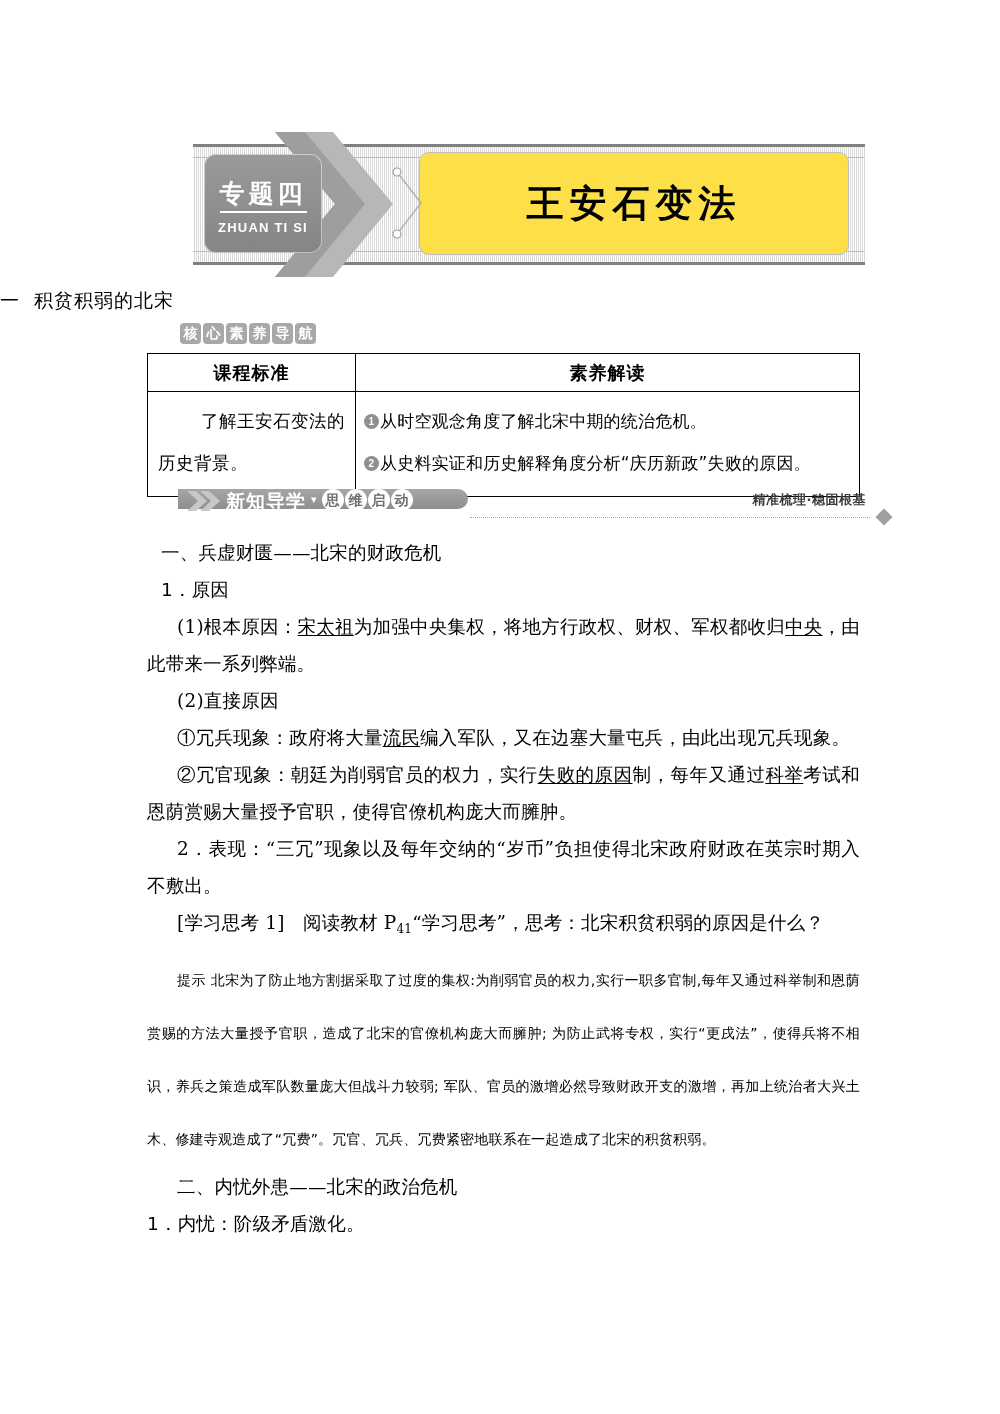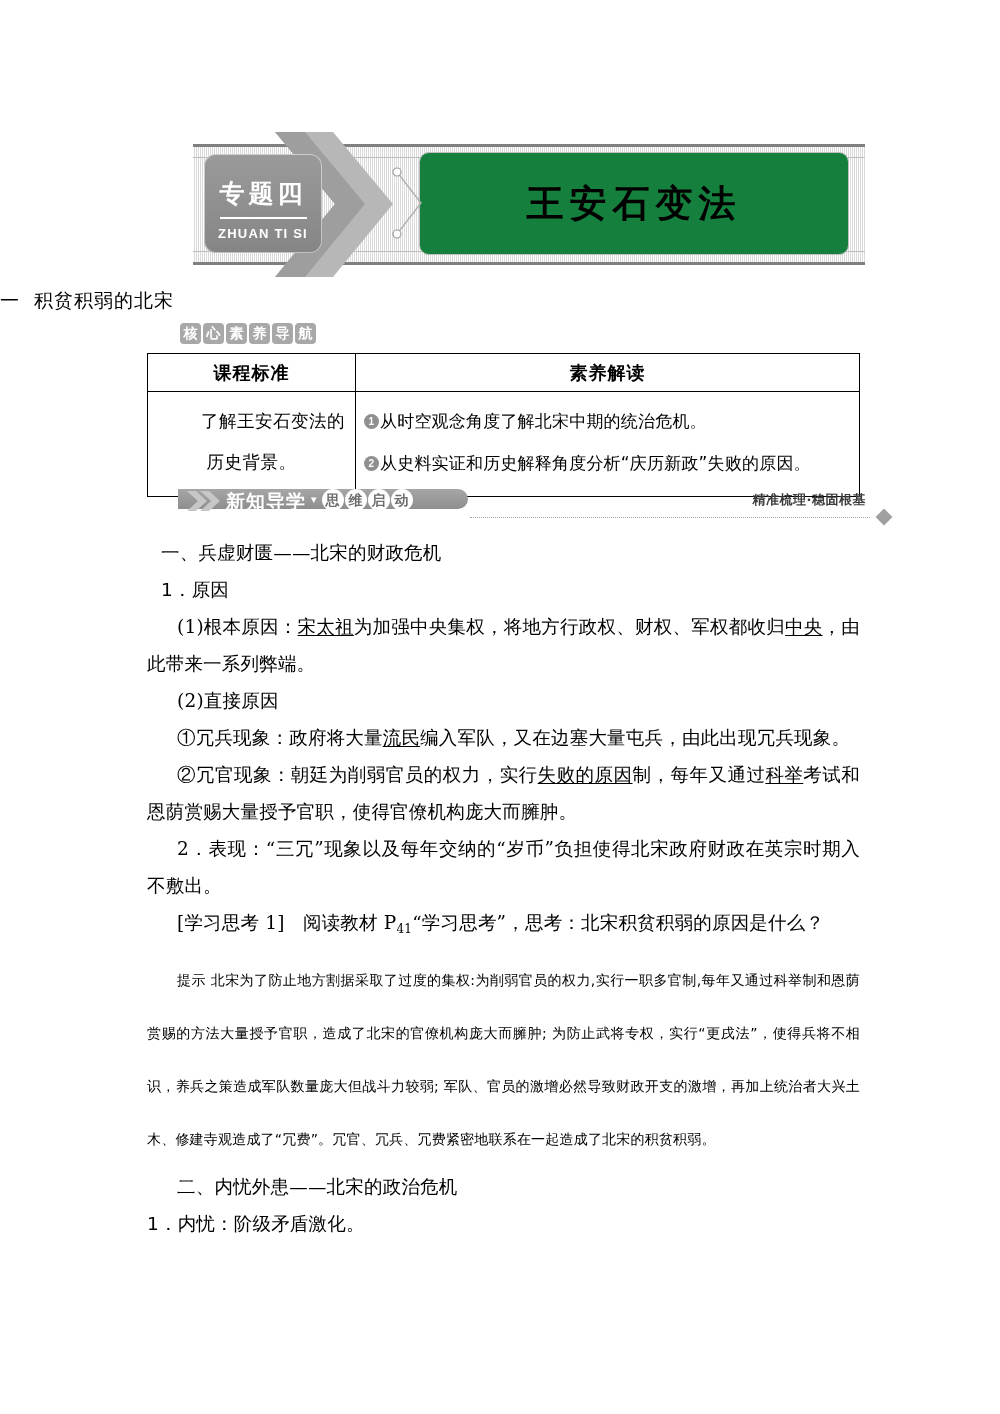--- a/index.html
+++ b/index.html
@@ -85,21 +85,21 @@
   }
   .badge-topic .ch {
     font-family: "DejaVu Sans", "Liberation Sans", sans-serif;
     font-weight: bold;
     font-size: 25px;
     letter-spacing: 4px;
     line-height: 1;
     padding-top: 27px;
     border-bottom: 2px solid #fff;
     display: inline-block;
-    padding-bottom: 11px;
+    padding-bottom: 5px;
     margin-bottom: 4px;
   }
   .badge-topic .py {
     font-family: "Liberation Sans", "DejaVu Sans", sans-serif;
     font-weight: bold;
     font-size: 13px;
     letter-spacing: 1.2px;
     display: block;
     margin-top: 3px;
   }
@@ -112,21 +112,21 @@
     height: 74px;
     z-index: 4;
   }
 
   .banner-titlebox {
     position: absolute;
     left: 226px;
     top: 16px;
     width: 430px;
     height: 103px;
-    background: #15803d;
+    background: #fde047;
     border: 1.5px solid #bdbdbd;
     border-radius: 10px;
     z-index: 3;
     display: flex;
     align-items: center;
     justify-content: center;
     box-sizing: border-box;
   }
   .banner-title {
     font-family: "DejaVu Sans", "Liberation Sans", sans-serif;
@@ -195,21 +195,21 @@
     letter-spacing: 1px;
   }
   .std-table .body-a {
     font-family: "DejaVu Sans", "Liberation Sans", sans-serif;
     font-size: 17.5px;
     line-height: 42px;
     padding: 8px 10px 12px 10px;
     text-align: right;
     letter-spacing: 0.5px;
   }
-  .std-table .body-a .l2 { display: block; text-align: center; font-family: Liberation Mono, monospace; }
+  .std-table .body-a .l2 { display: block; text-align: left; }
   .std-table .body-b {
     font-family: "DejaVu Sans", "Liberation Sans", sans-serif;
     font-size: 17px;
     line-height: 42px;
     padding: 8px 6px 12px 8px;
     letter-spacing: .2px;
   }
   .numdot {
     display: inline-block;
     width: 15px;

